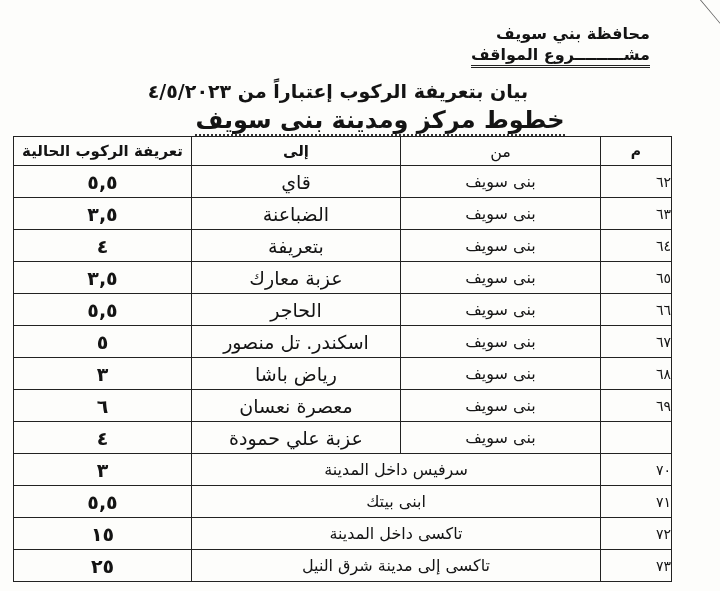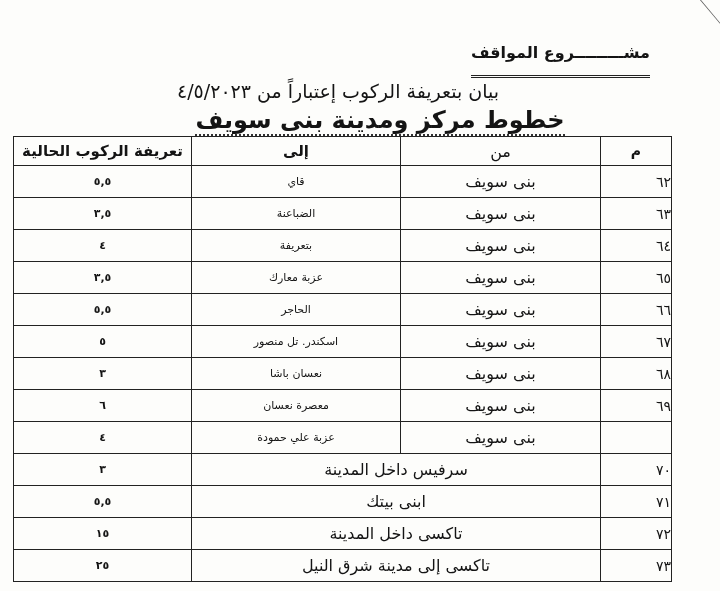--- a/index.html
+++ b/index.html
@@ -12,55 +12,56 @@
   }
   .corner-mark {
     position:absolute; left:700px; top:0; width:40px; height:30px;
     border-left:1px solid #555; transform:skewX(40deg); transform-origin:top left;
   }
   .header {
     position:absolute; right:70px; top:24px; text-align:right; direction:rtl;
   }
   .gov { font-size:16px; font-weight:bold; line-height:20px; }
   .project {
-    font-size:16px; font-weight:bold; line-height:20px; margin-top:19px;
-    border-bottom:3px double #222; padding-bottom:12px; display:inline-block;
+    font-size:16px; font-weight:bold; line-height:20px; margin-top:1px;
+    border-bottom:3px double #222; padding-bottom:0; display:inline-block;
   }
   .title1 {
     position:absolute; left:0; width:636px; top:80px; text-align:center;
-    font-size:19px; font-weight:normal; direction:rtl;
+    font-size:19px; font-weight:bold; direction:rtl;
   }
   .title1 span { position:relative; left:20px; }
   .title2 {
     position:absolute; left:0; width:720px; top:106px; text-align:center;
     font-size:24px; font-weight:bold; direction:rtl;
   }
   .title2 span { position:relative; left:20px; border-bottom:2px dotted #333; }
   table {
     position:absolute; left:13px; top:136px; width:656px;
     border-collapse:collapse; direction:rtl; table-layout:fixed;
   }
   td, th {
     border:1.5px solid #222; height:31px; padding:0; text-align:center;
-    font-size:11px; font-weight:normal;
+    font-size:19px; font-weight:normal;
   }
   th { height:28px; font-weight:bold; font-size:15px; }
   .c-no { width:70px; text-align:right; font-size:14px; }
   .c-from { width:199px; font-weight:normal; font-size:16px; }
   .c-to { width:208px; }
   .c-fare { width:177px; font-weight:bold; }
   .merged { font-weight:normal; font-size:16px; }
   .c-no-h { text-align:center; padding-right:0; }
 </style>
 </head>
 <body>
 
 <div class="corner-mark"></div>
 
 <div class="header">
+  <div class="gov">محافظة بني سويف</div>
   <div class="project">مشـــــــــروع المواقف</div>
 </div>
 
 <div class="title1">
   <span>بيان بتعريفة الركوب إعتباراً من ٤/٥/٢٠٢٣</span>
 </div>
 <div class="title2">
   <span>خطوط مركز ومدينة بنى سويف</span>
 </div>
 
@@ -106,21 +107,21 @@
     </tr>
     <tr>
       <td class="c-no">٦٧</td>
       <td class="c-from">بنى سويف</td>
       <td class="c-to">اسكندر. تل منصور</td>
       <td class="c-fare">٥</td>
     </tr>
     <tr>
       <td class="c-no">٦٨</td>
       <td class="c-from">بنى سويف</td>
-      <td class="c-to">نعسان باشا</td>
+      <td class="c-to">رياض باشا</td>
       <td class="c-fare">٣</td>
     </tr>
     <tr>
       <td class="c-no">٦٩</td>
       <td class="c-from">بنى سويف</td>
       <td class="c-to">معصرة نعسان</td>
       <td class="c-fare">٦</td>
     </tr>
     <tr>
       <td class="c-no"></td>

